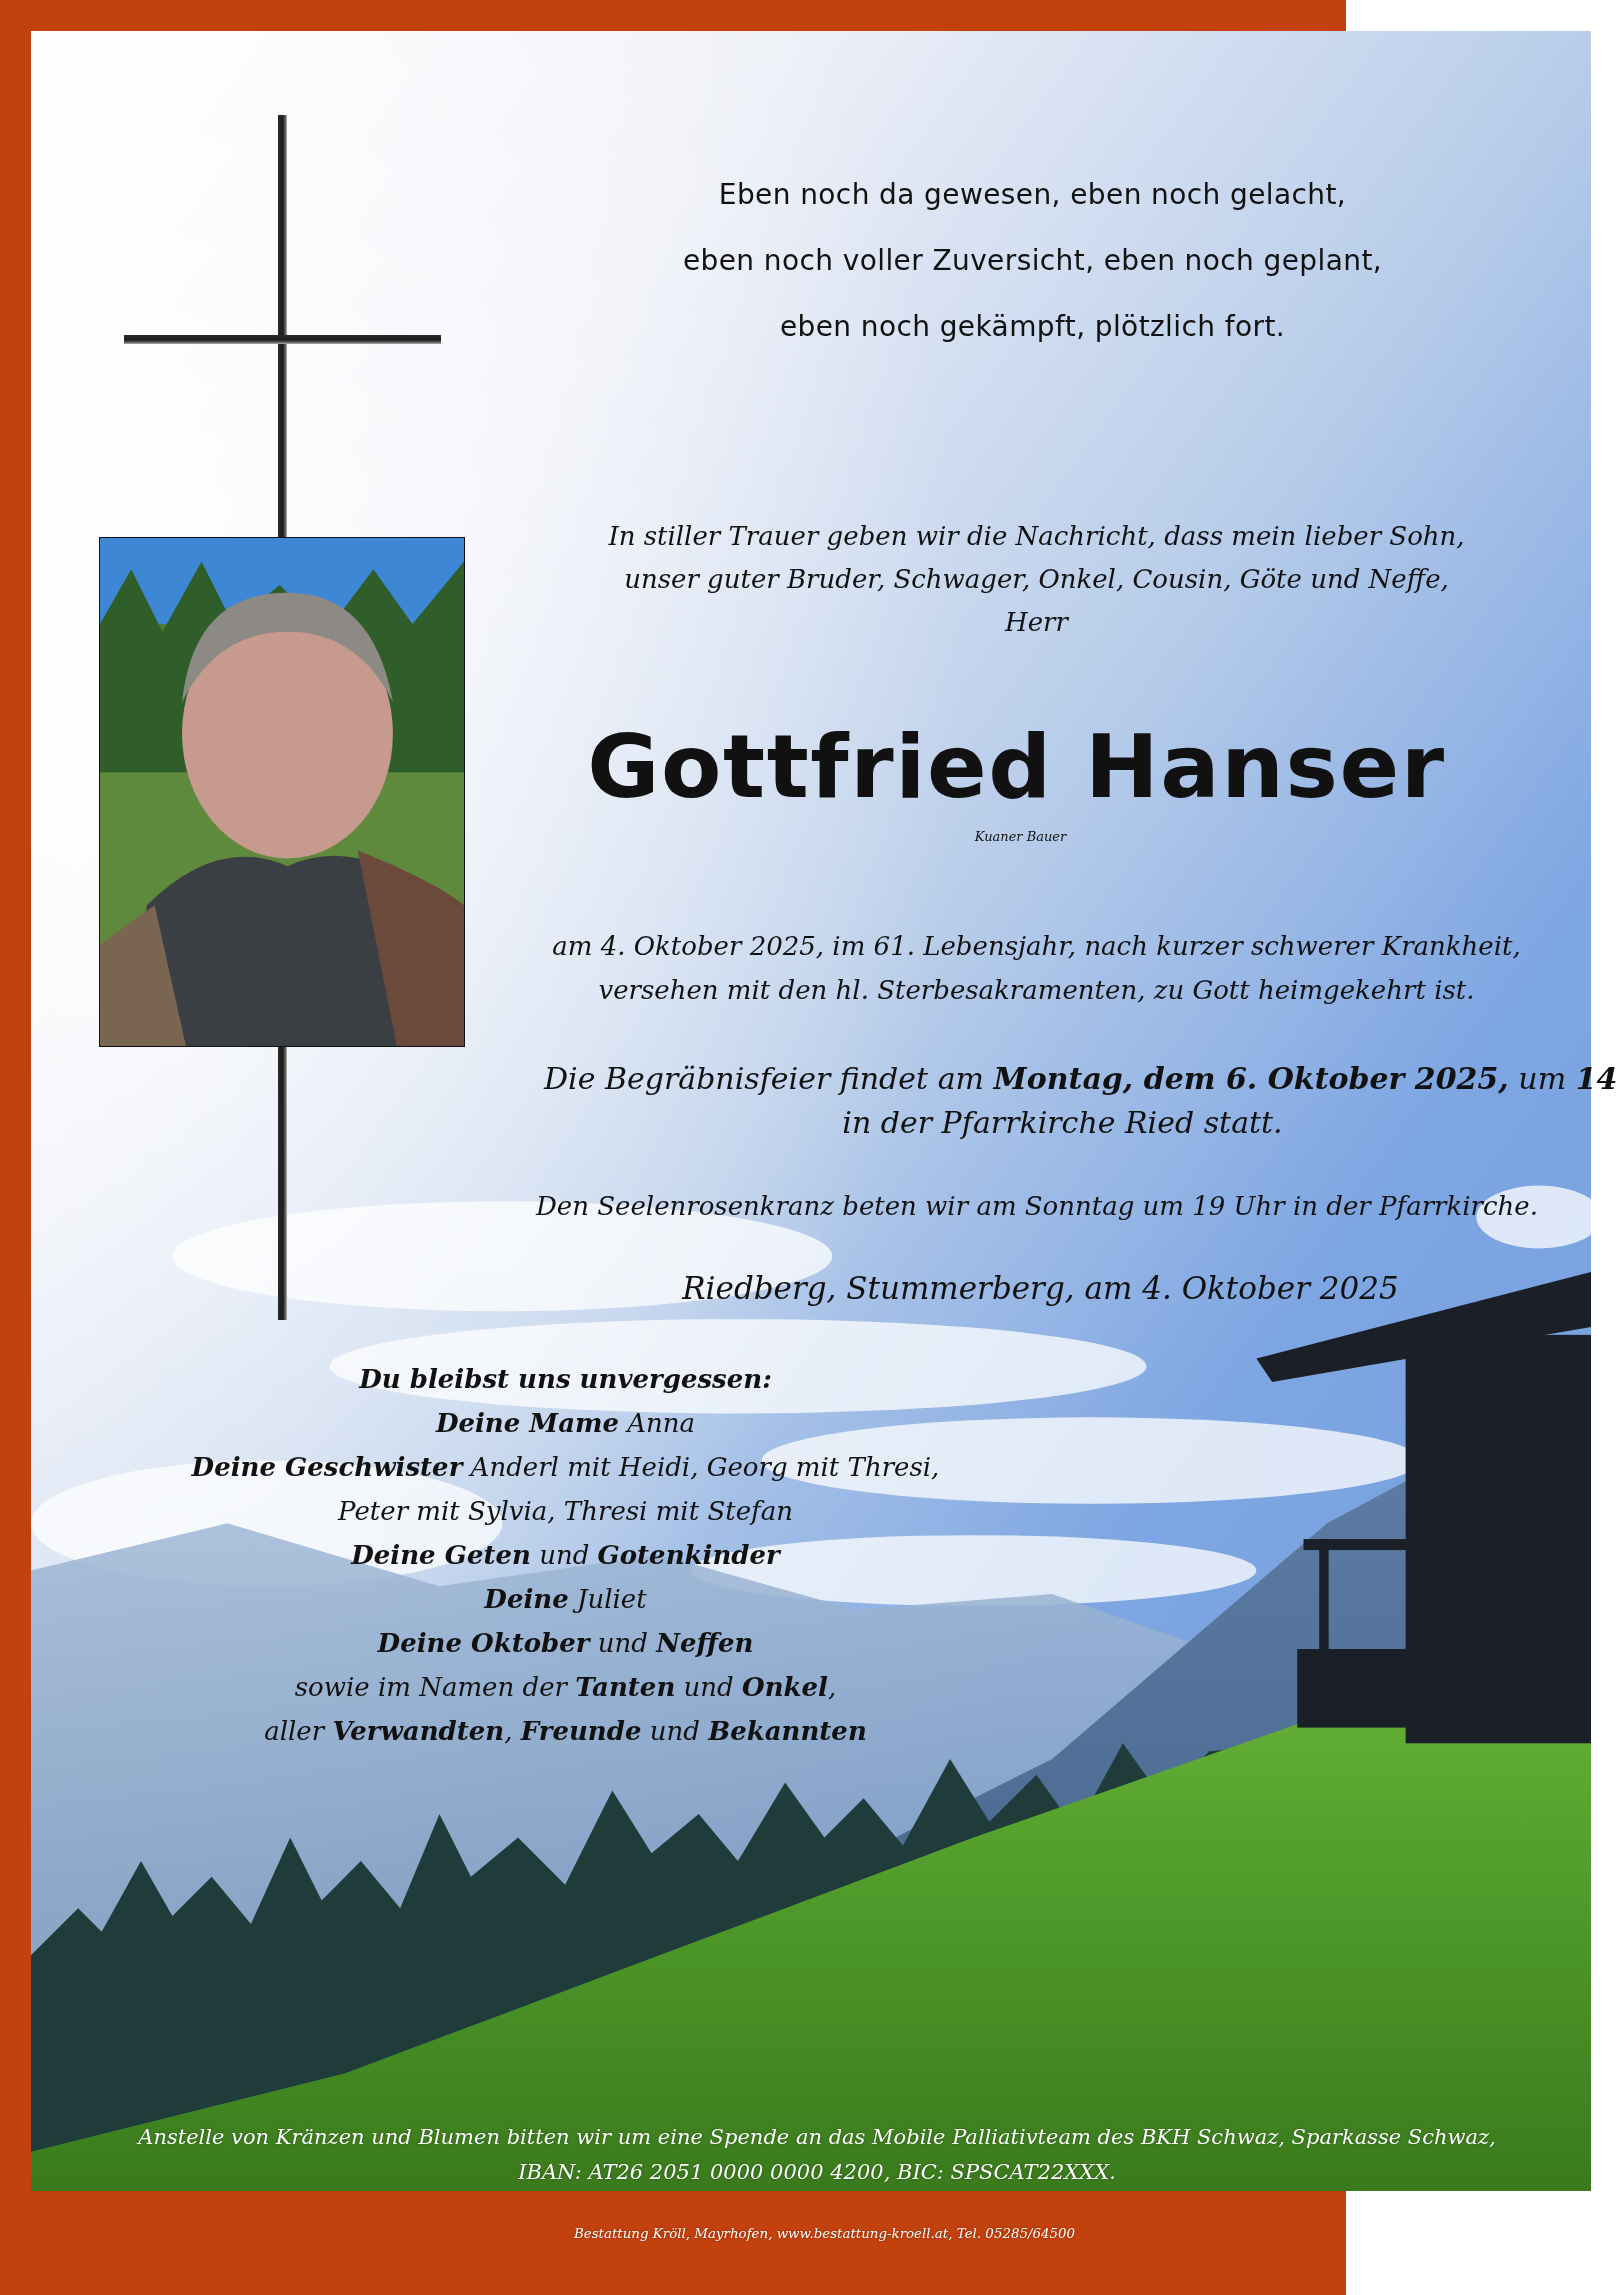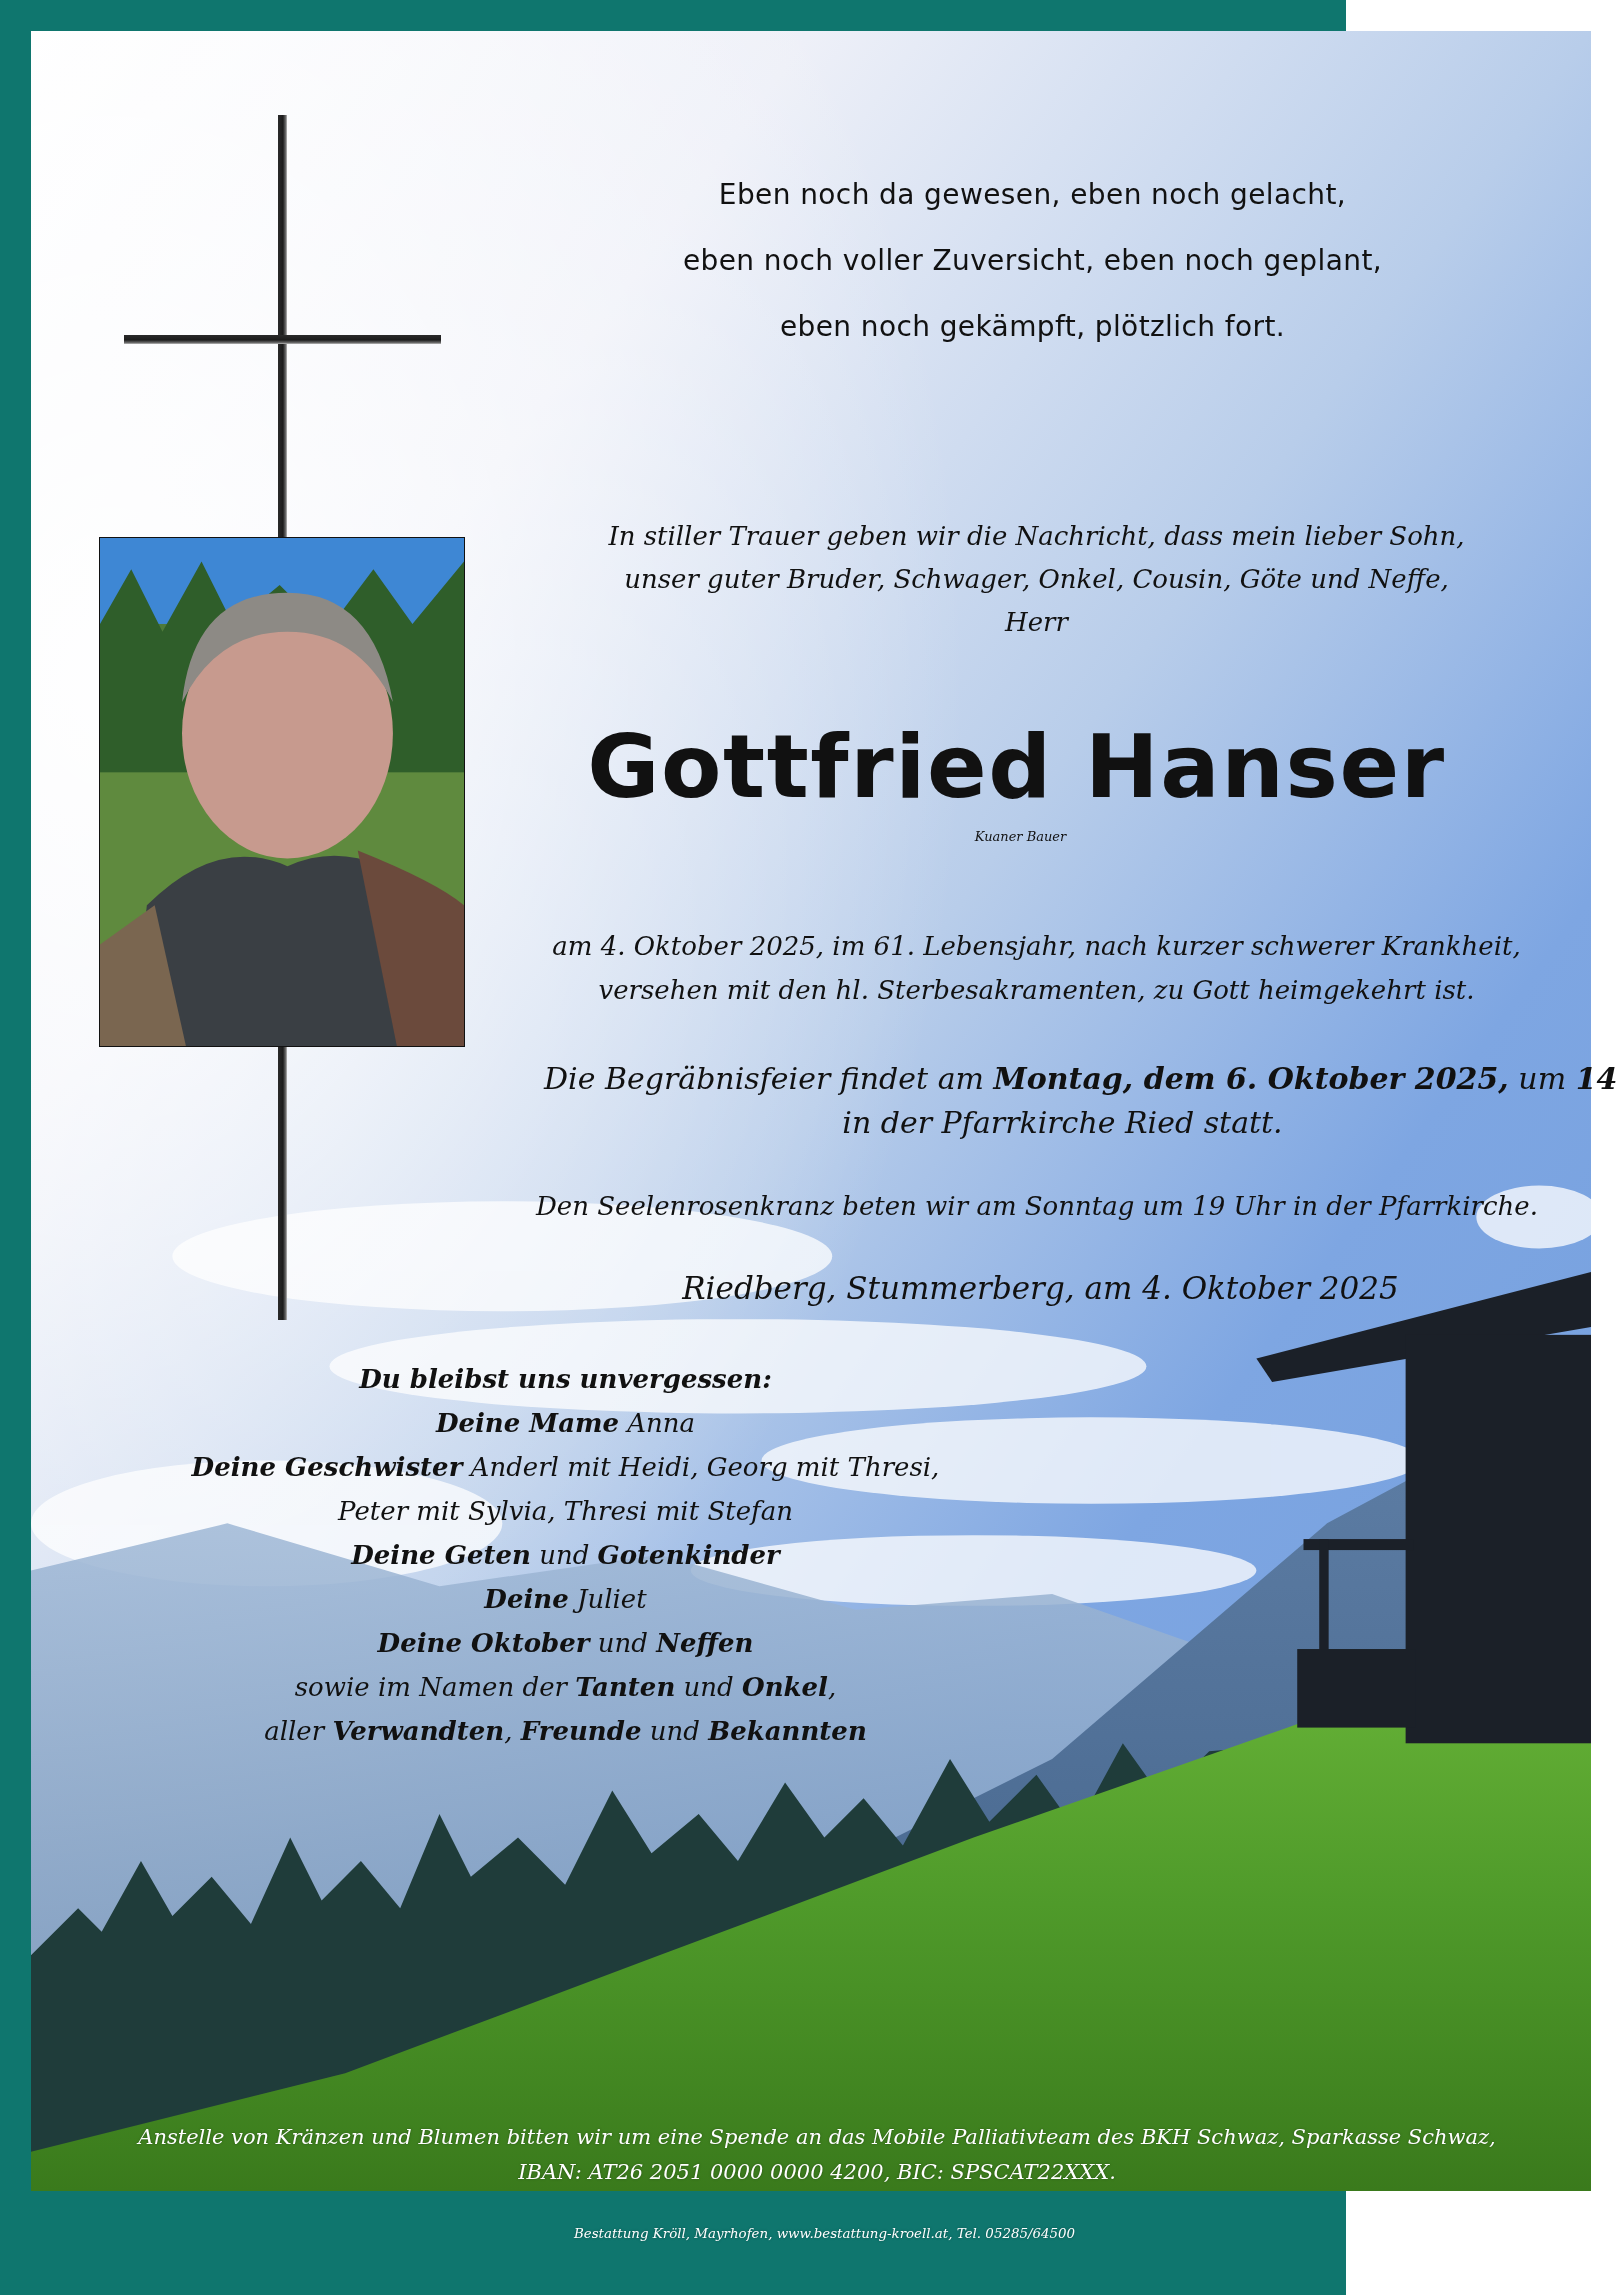--- a/index.html
+++ b/index.html
@@ -1,17 +1,17 @@
 <!DOCTYPE html>
 <html style="font-size:12.6px"><head>
 <meta charset="utf-8">
 <style>
   html, body { margin:0; padding:0; }
   body { width:1623px; height:2295px; background:#ffffff; position:relative; overflow:hidden; }
-  .page { position:absolute; left:0; top:0; width:1346px; height:2295px; background:#0f766e; }
+  .page { position:absolute; left:0; top:0; width:1346px; height:2295px; background:#c2410c; }
   .bg { position:absolute; left:31px; top:31px; width:1560px; height:2160px; overflow:hidden; }
   .bg svg { position:absolute; left:0; top:0; width:1560px; height:2160px; }
 
   .cross-v { position:absolute; left:278px; top:115px; width:9.4px; height:1205px;
     background:linear-gradient(to right,#2a2a2a 0%,#1c1c1c 55%,#6a6a6a 85%,#bbbbbb 100%); }
   .cross-h { position:absolute; left:124px; top:335px; width:317px; height:8.6px;
     background:linear-gradient(to bottom,#2a2a2a 0%,#1c1c1c 55%,#6a6a6a 85%,#bbbbbb 100%); }
 
   .photo { position:absolute; left:99px; top:537px; width:366px; height:510px;
     border:1.6px solid #111; box-sizing:border-box; overflow:hidden; background:#5b7d45; }

